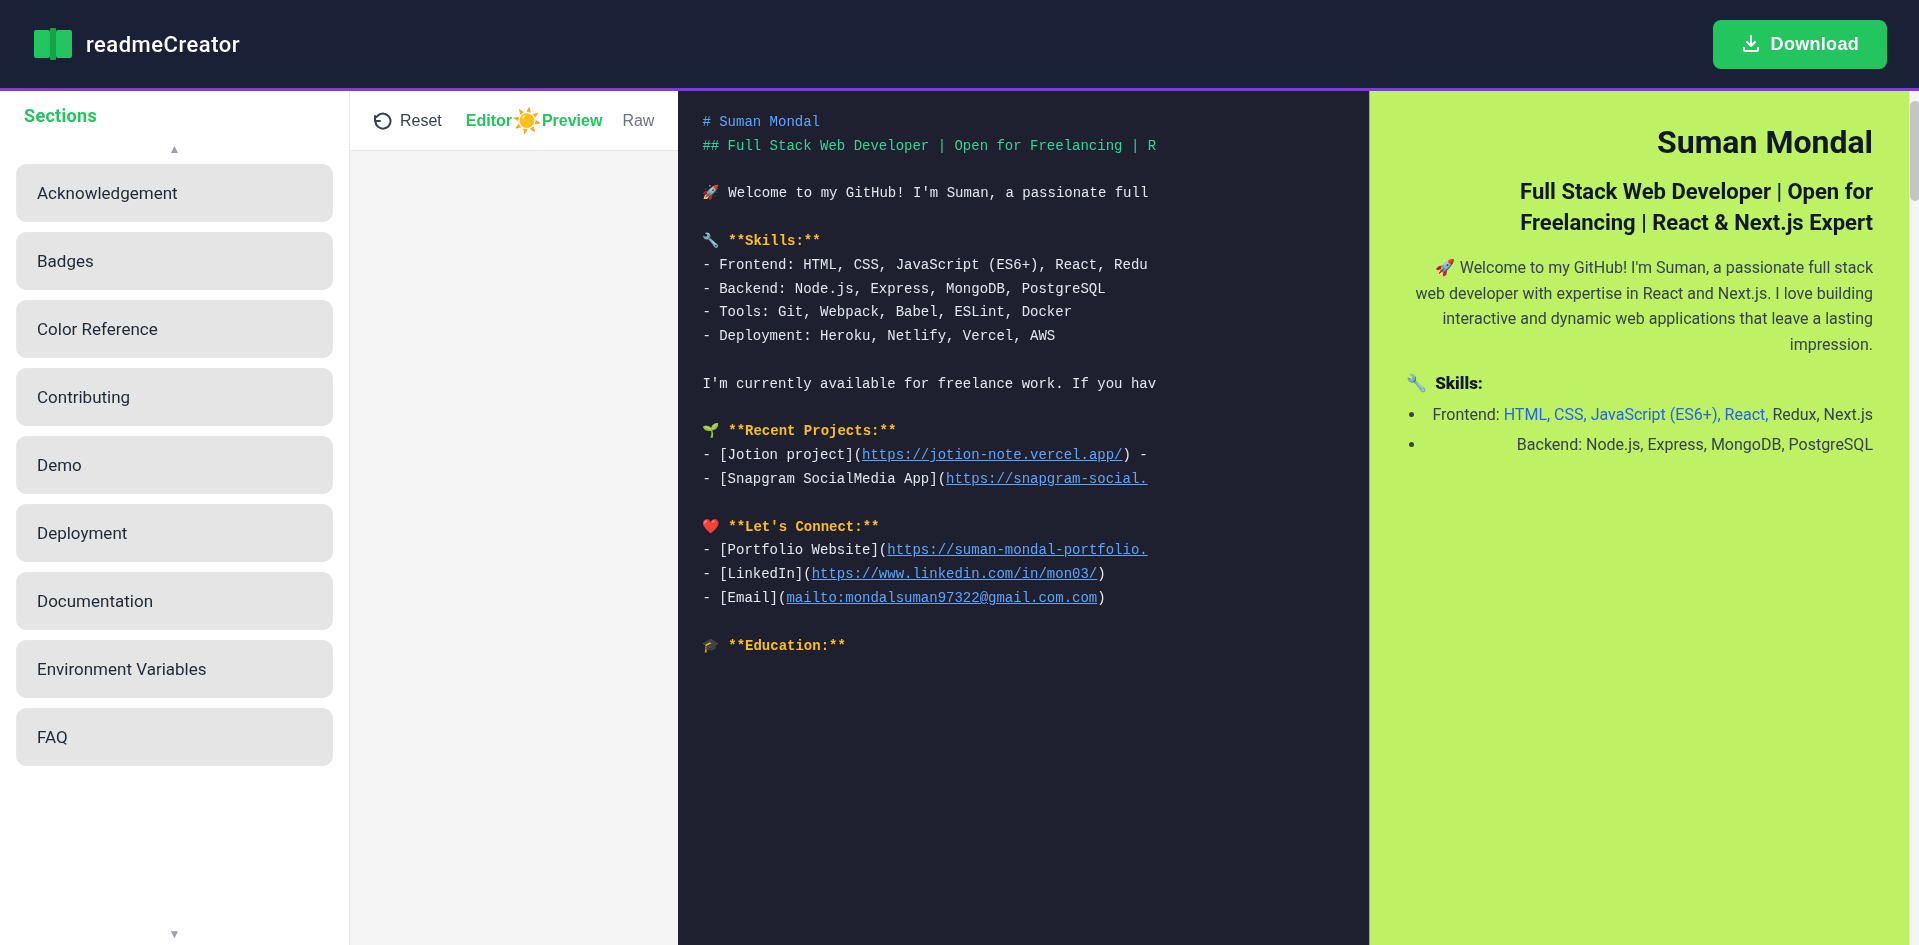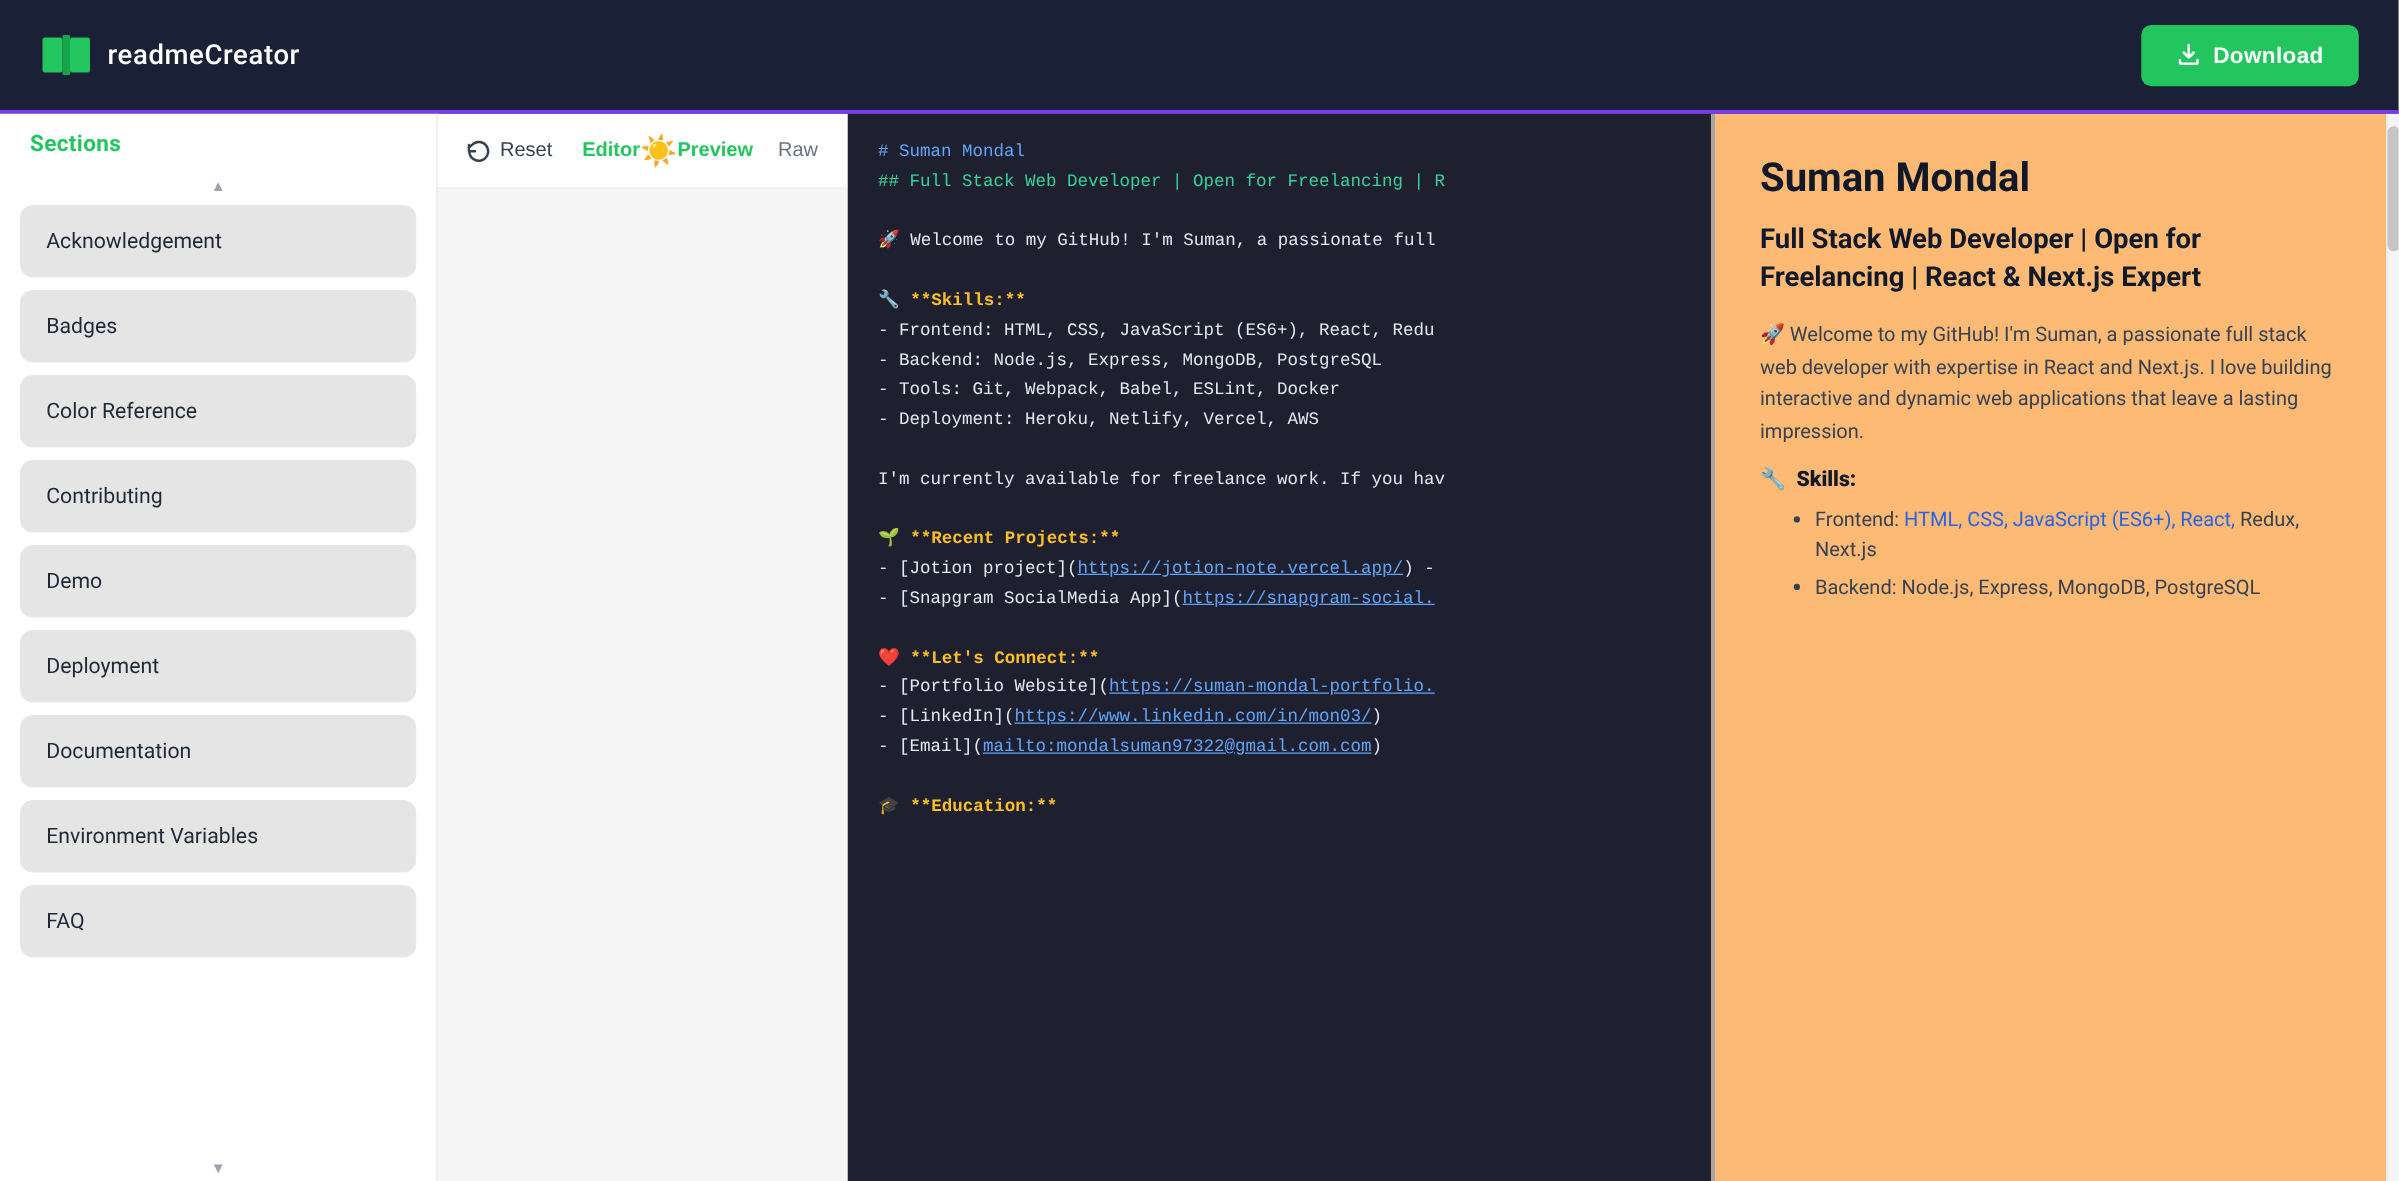--- a/index.html
+++ b/index.html
@@ -197,25 +197,26 @@
     .code-h1 { color: #60a5fa; }
     .code-h2 { color: #34d399; }
     .code-bold { font-weight: bold; color: #fbbf24; }
     .code-link { color: #60a5fa; text-decoration: underline; }
     .code-text { color: #e2e8f0; }
     .code-line { display: block; white-space: pre; }
 
     
     .preview-panel {
       width: 540px;
-      background: #fdba74;
+      background: #bef264;
       overflow-y: auto;
       padding: 32px 36px;
-      border-left: 3px solid #a3a3a3;
+      border-left: 1px solid #a3a3a3;
       flex-shrink: 0;
+      text-align: right;
     }
     .preview-panel::-webkit-scrollbar { width: 8px; }
     .preview-panel::-webkit-scrollbar-track { background: #f5f5f5; }
     .preview-panel::-webkit-scrollbar-thumb { background: #c5c5c5; border-radius: 4px; }
 
     .preview-h1 {
       font-size: 32px;
       font-weight: 700;
       color: #111827;
       margin-bottom: 16px;
@@ -246,21 +247,20 @@
     }
     .preview-ul {
       margin-left: 20px;
       margin-bottom: 16px;
     }
     .preview-ul li {
       font-size: 16px;
       color: #374151;
       margin-bottom: 6px;
       line-height: 1.5;
-      margin-left: 24px;
     }
     .preview-ul li a { color: #2563eb; }
 
     
     .preview-scrollbar {
       width: 10px;
       background: #f5f5f5;
       border-left: 1px solid #e5e7eb;
       position: relative;
       flex-shrink: 0;

